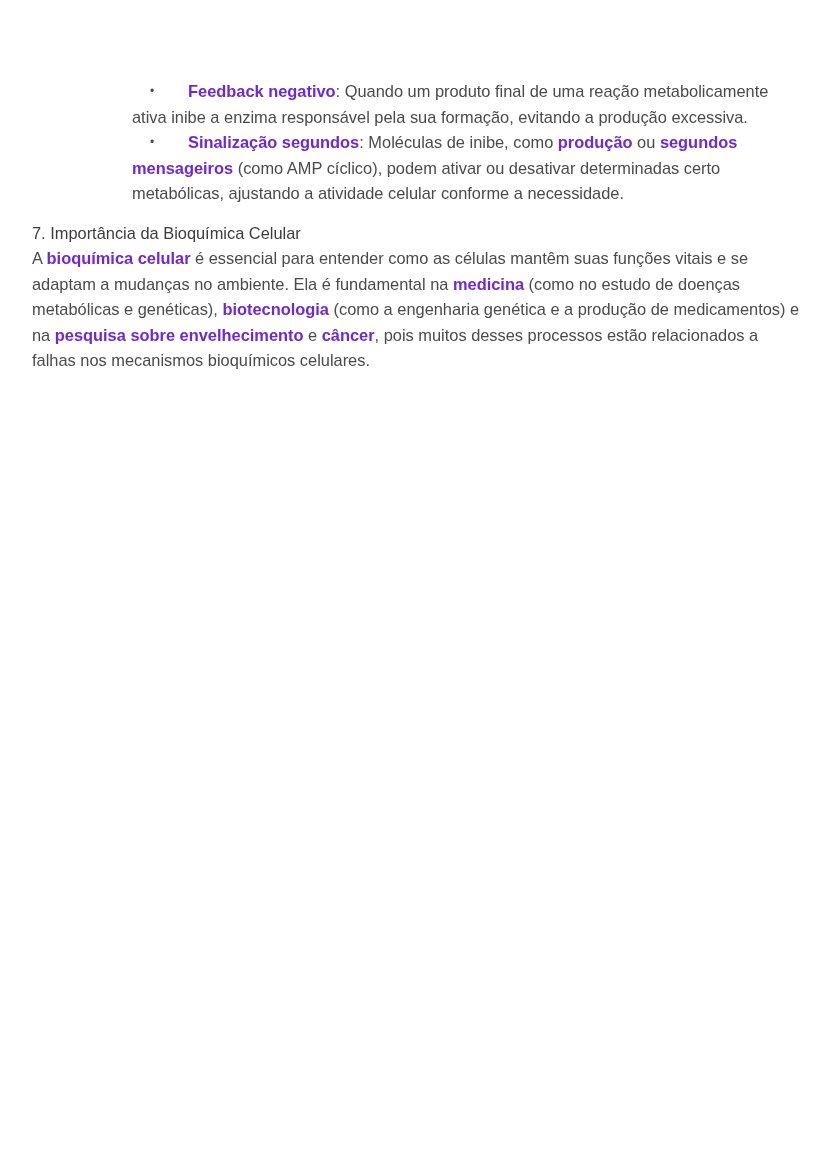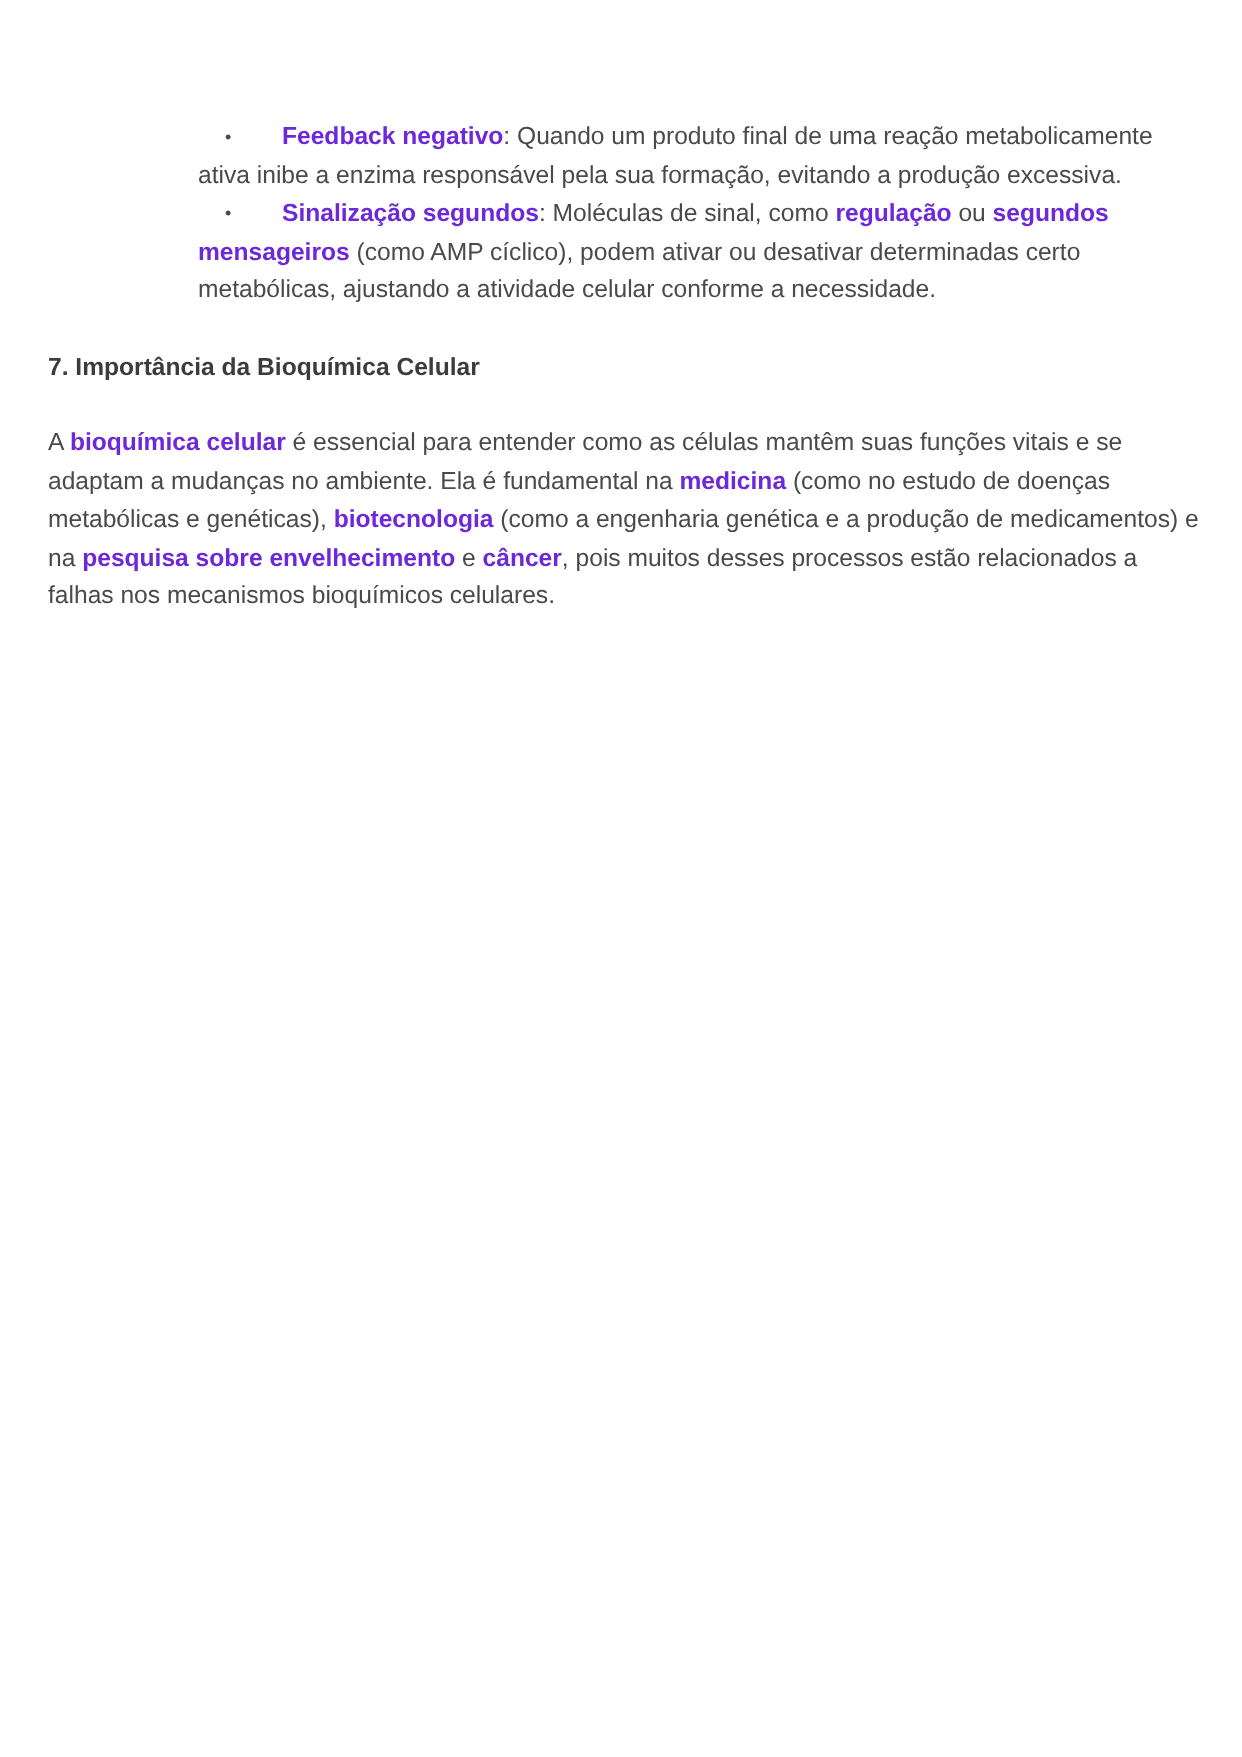--- a/index.html
+++ b/index.html
@@ -42,34 +42,33 @@
     .bullet {
       position: absolute;
       left: -100px;
       margin-left: 118px;
       top: 0;
       text-indent: 0;
       font-size: 12px;
       color: #4a4a4a;
     }
     .heading {
-      margin-top: 26px;
-      font-weight: bold;
+      margin-top: 14px;
+      font-weight: normal;
       color: #3c3c3c;
     }
     .para2 {
-      margin-top: 25px;
     }
   </style>
 </head>
 <body>
 
 <div class="page">
 
   <ul class="list">
     <li><span class="bullet">•</span><b>Feedback negativo</b><span>: Quando um produto final de uma reação metabolicamente ativa inibe a enzima responsável pela sua formação, evitando a produção excessiva.</span></li>
-    <li><span class="bullet">•</span><b>Sinalização segundos</b><span>: Moléculas de sinal, como </span><b>regulação</b><span> ou </span><b>segundos mensageiros</b><span> (como AMP cíclico), podem ativar ou desativar determinadas certo metabólicas, ajustando a atividade celular conforme a necessidade.</span></li>
+    <li><span class="bullet">•</span><b>Sinalização segundos</b><span>: Moléculas de inibe, como </span><b>produção</b><span> ou </span><b>segundos mensageiros</b><span> (como AMP cíclico), podem ativar ou desativar determinadas certo metabólicas, ajustando a atividade celular conforme a necessidade.</span></li>
   </ul>
 
   <p class="heading">7. Importância da Bioquímica Celular</p>
 
   <p class="para2"><span>A </span><b>bioquímica celular</b><span> é essencial para entender como as células mantêm suas funções vitais e se adaptam a mudanças no ambiente. Ela é fundamental na </span><b>medicina</b><span> (como no estudo de doenças metabólicas e genéticas), </span><b>biotecnologia</b><span> (como a engenharia genética e a produção de medicamentos) e na </span><b>pesquisa sobre envelhecimento</b><span> e </span><b>câncer</b><span>, pois muitos desses processos estão relacionados a falhas nos mecanismos bioquímicos celulares.</span></p>
 </div>
 
 </body></html>

